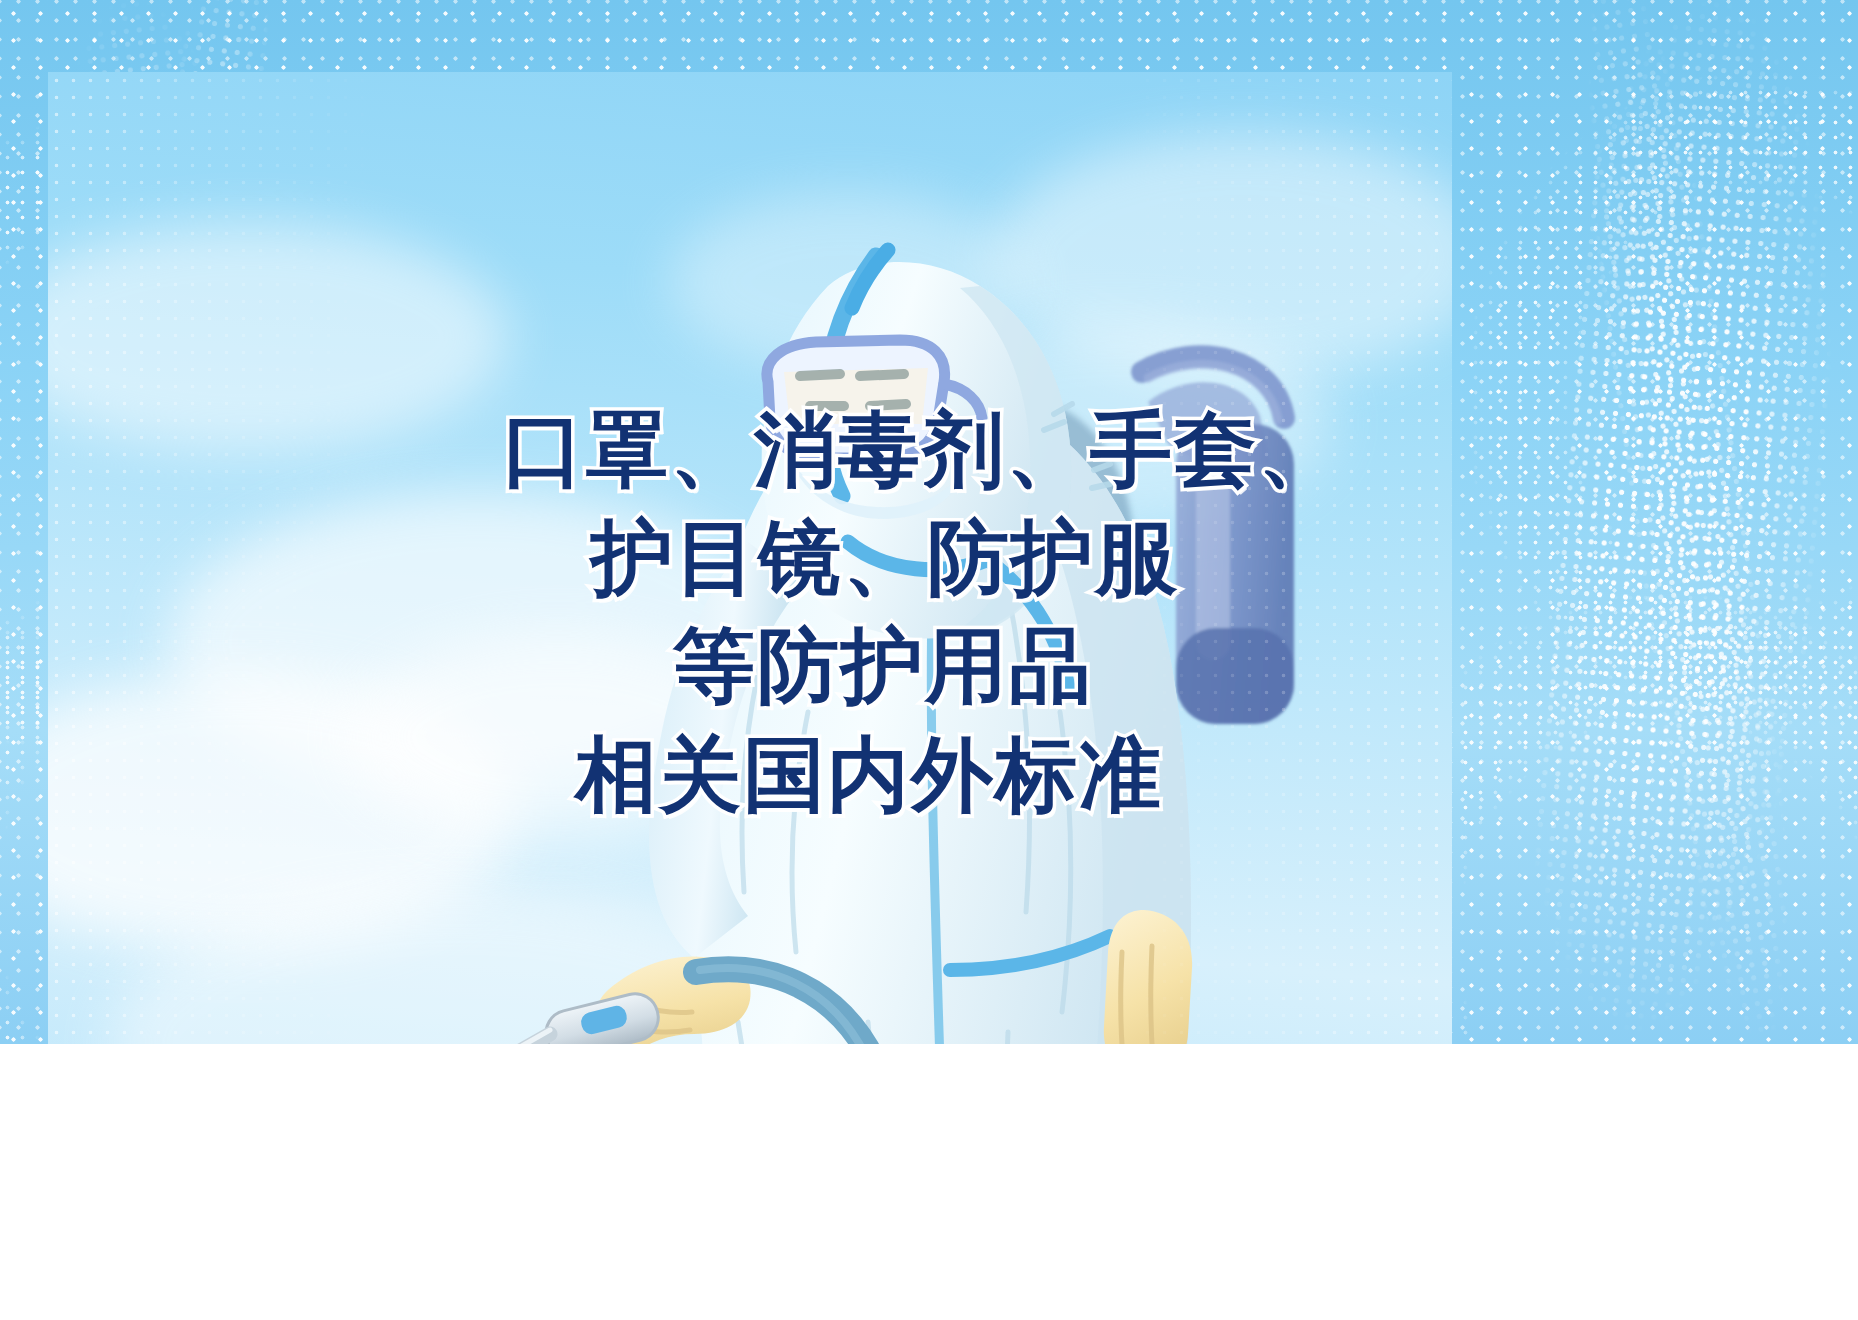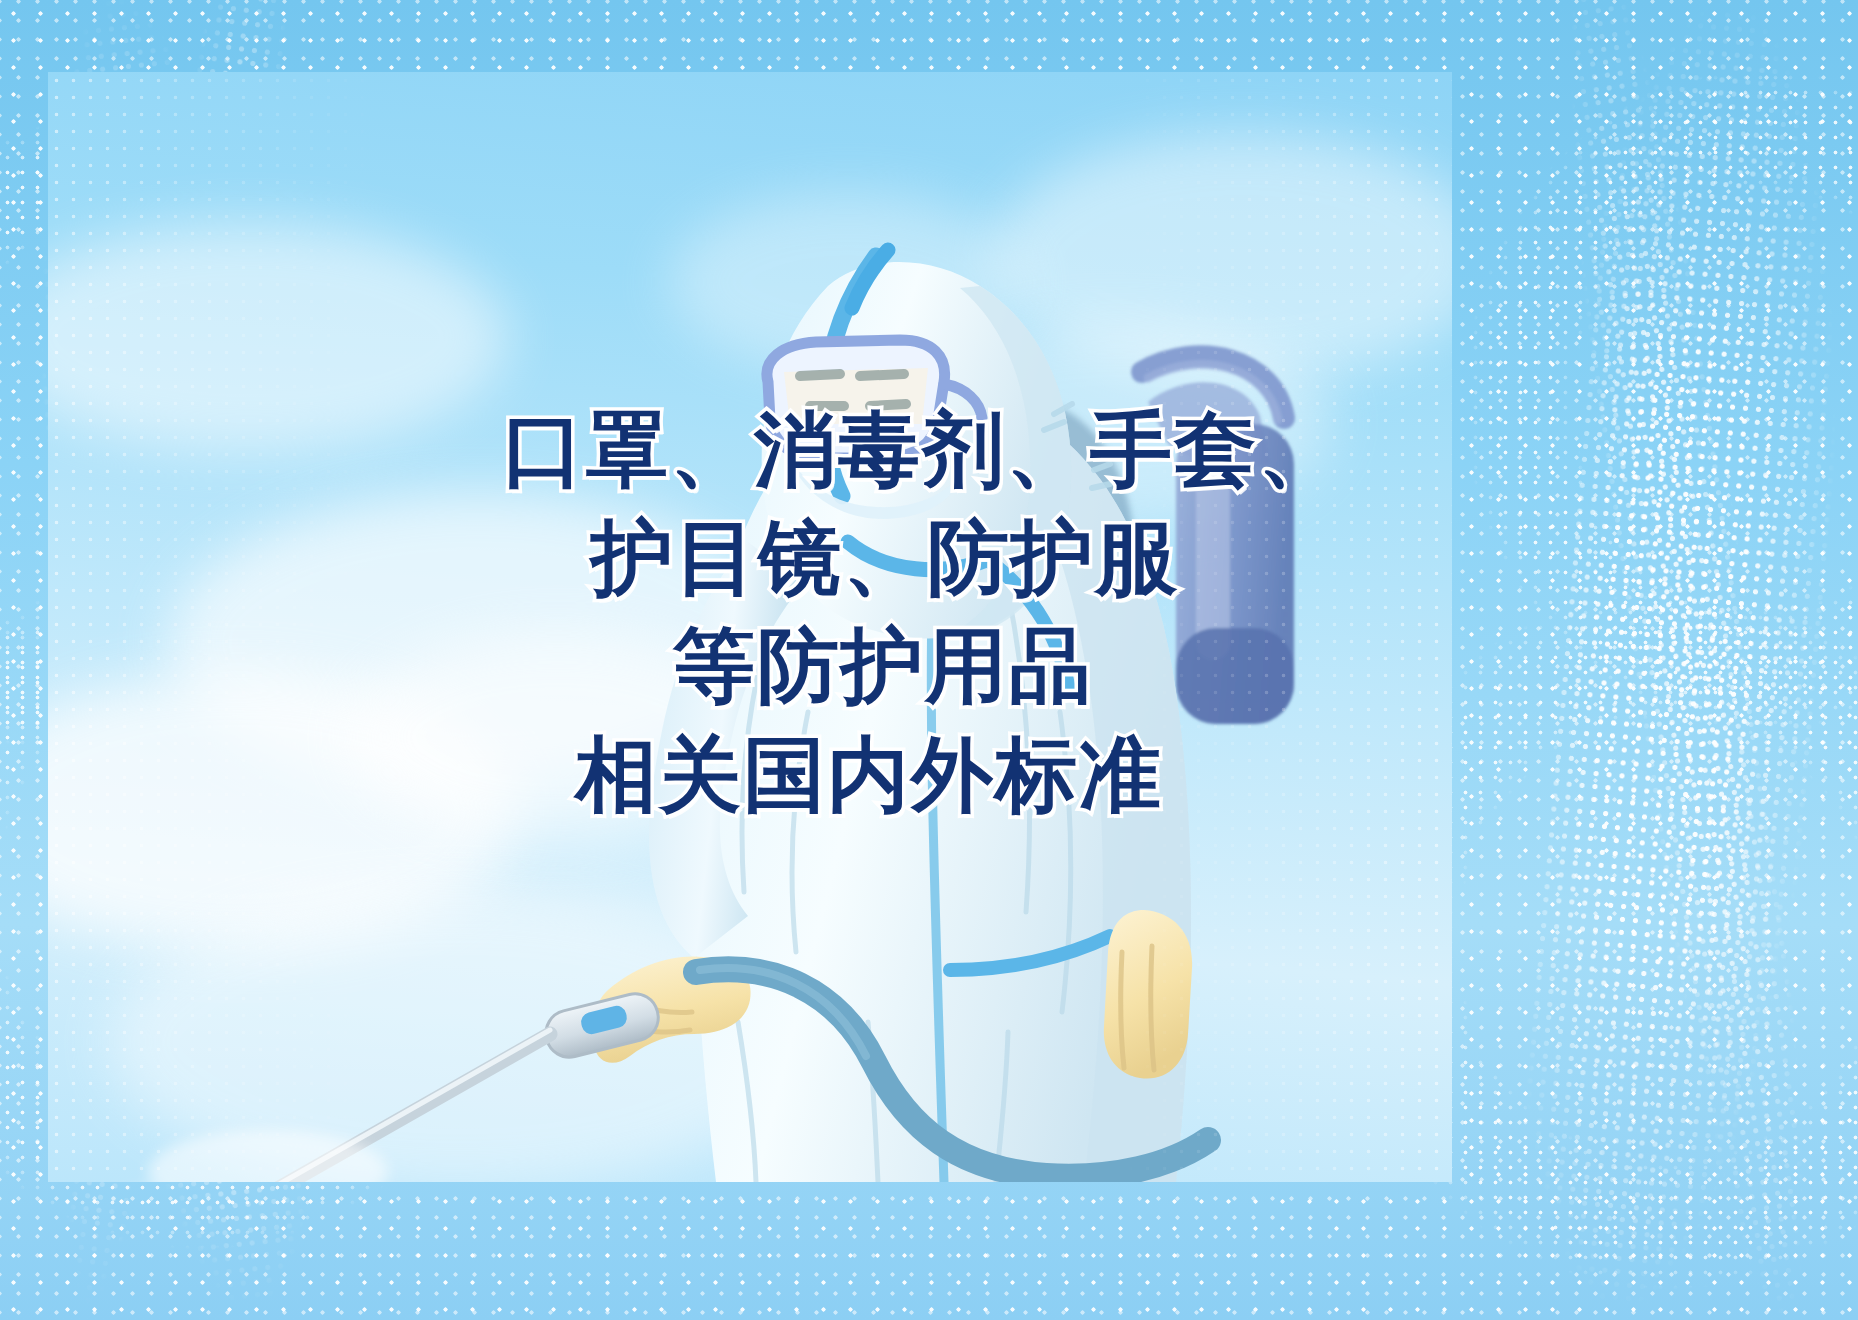--- a/index.html
+++ b/index.html
@@ -1,20 +1,20 @@
 <!DOCTYPE html>
 <html><head>
 <meta charset="utf-8">
 <style>
   html,body{margin:0;padding:0;background:#ffffff;}
   body{font-family:"DejaVu Sans","Liberation Sans",sans-serif;}
 
   #poster{
     position:relative;
-    width:1858px;height:1320px;
+    width:1858px;height:1044px;
     overflow:hidden;
     background:#8fd2f5;
   }
 
   
   .outer-bg{
     position:absolute;inset:0;
     background:
       linear-gradient(180deg,#74c6ef 0%,#8bd3f6 35%,#a5ddf8 70%,#8ccff4 100%);
   }

